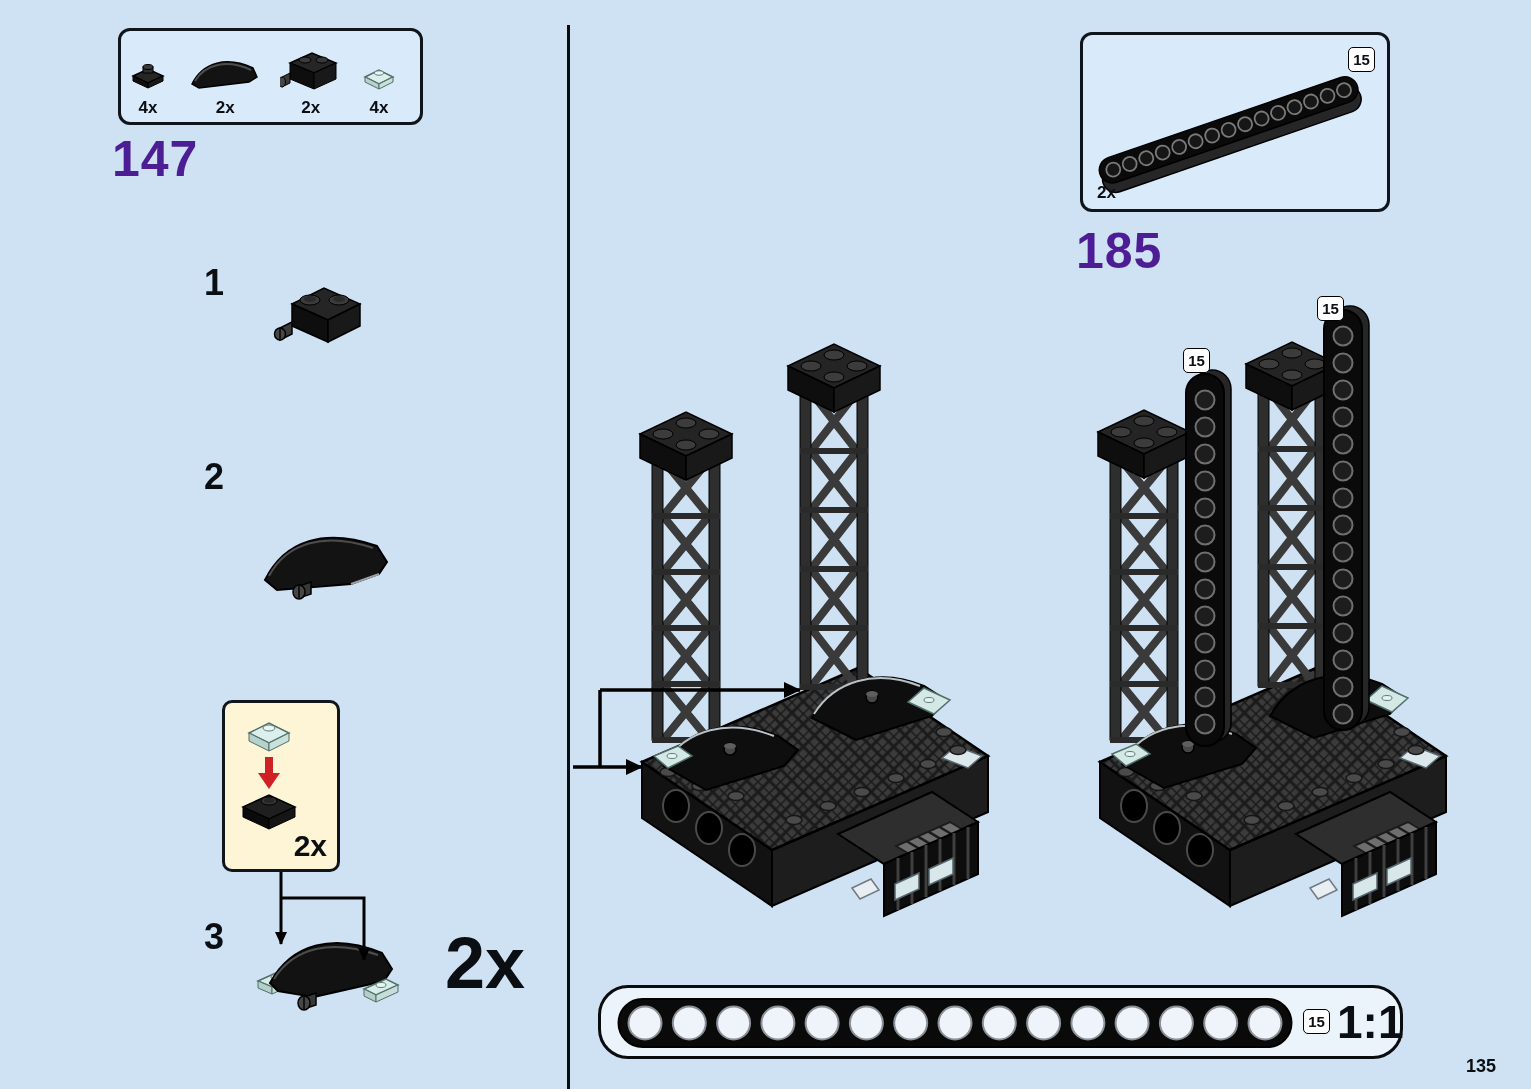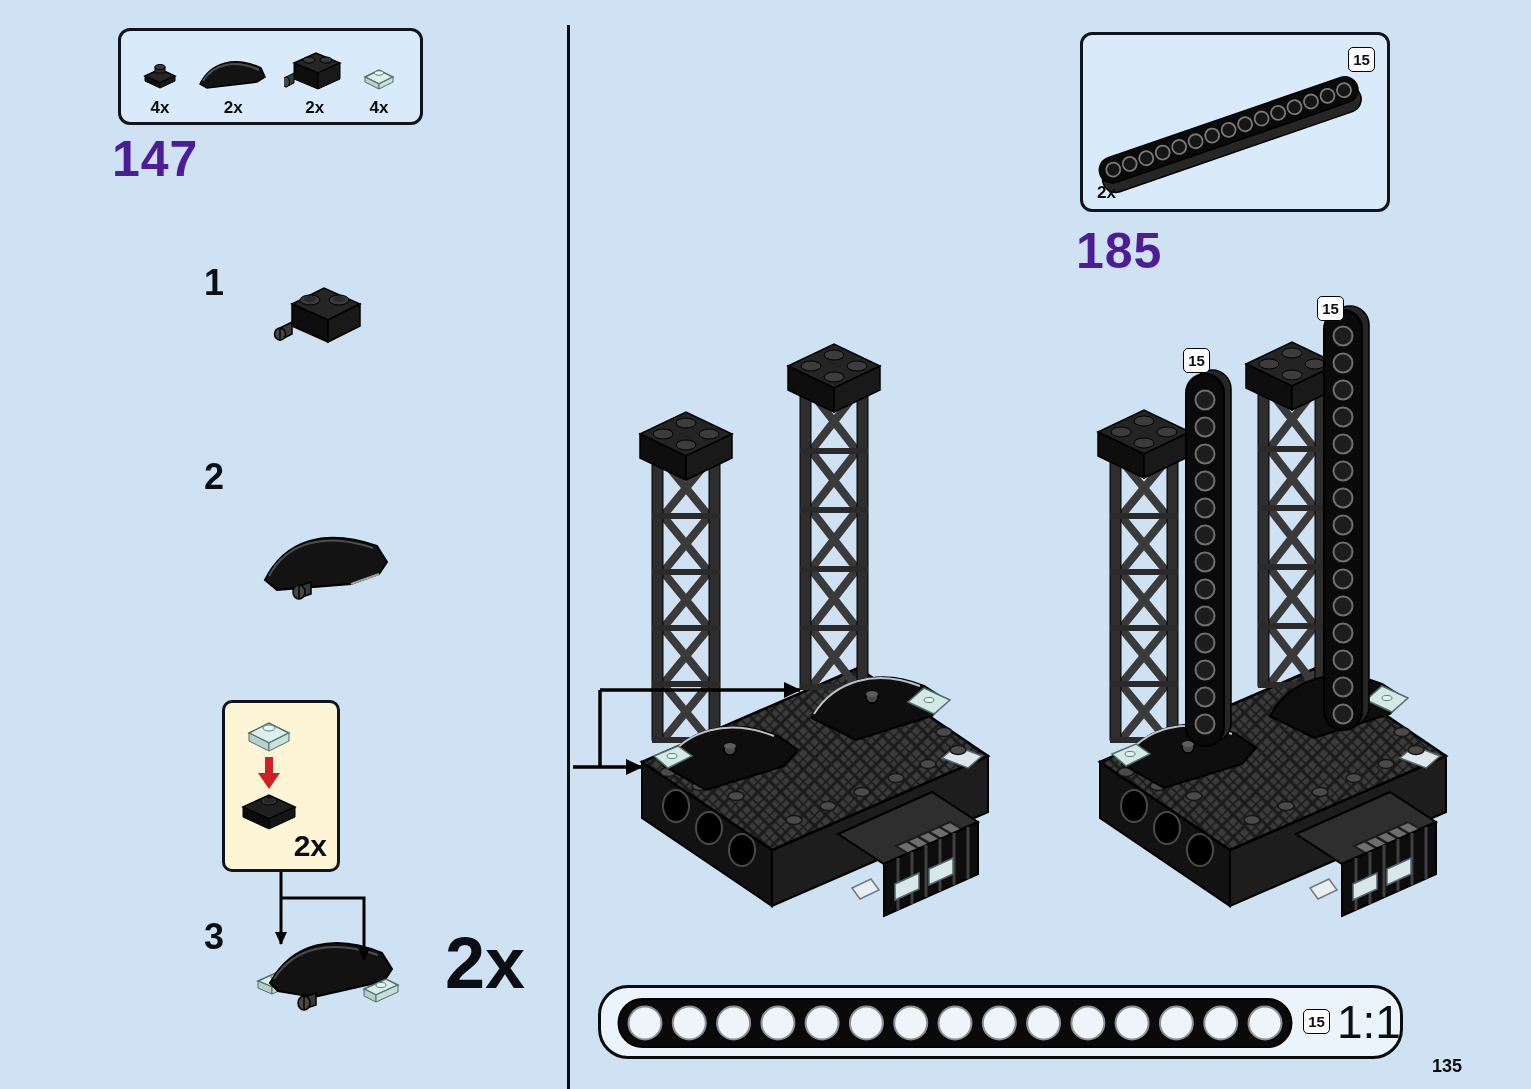--- a/index.html
+++ b/index.html
@@ -15,35 +15,35 @@
   .step-num { font-size:50px; font-weight:bold; color:#4c1d95; letter-spacing:1px; }
   .sub-num { font-size:36px; font-weight:bold; }
   .count { font-size:17px; font-weight:bold; }
   .len-box {
     width:27px; height:25px; background:#ffffff; border:1.5px solid #000;
     border-radius:5px; display:flex; align-items:center; justify-content:center;
     font-size:15px; font-weight:600;
   }
   .big-mult { font-size:72px; font-weight:bold; }
   .inset-mult { font-size:30px; font-weight:bold; }
-  .ratio { font-size:46px; font-weight:normal; }
+  .ratio { font-size:46px; font-weight:bold; }
   .divider { position:absolute; width:2.5px; background:#0a0c0e; }
   .pgnum { font-size:18px; font-weight:bold; }
   .scalebar {
     background:#ecf4fb; border:3px solid #0a0c0e; border-radius:30px;
   }
   .part { display:flex; flex-direction:column; align-items:center; justify-content:flex-end; height:100%; }
   .part .count { margin-top:2px; }
 </style>
 </head>
 <body>
 
 <div class="page">
 
-  <div class="panel abs" style="left:118px;top:28px;width:305px;height:97px;display:flex;justify-content:space-between;padding:8px 20px 4px 16px;">
+  <div class="panel abs" style="left:118px;top:28px;width:305px;height:97px;display:flex;justify-content:space-between;padding:8px 20px 4px 4px;">
     <div class="part">
       <svg width="46" height="46" viewBox="0 0 46 46">
         <polygon points="8,26 23,19 38,26 23,33" fill="#262626" stroke="#000" stroke-width="1.5"></polygon>
         <polygon points="8,26 8,31 23,38 23,33" fill="#0e0e0e" stroke="#000"></polygon>
         <polygon points="38,26 38,31 23,38 23,33" fill="#191919" stroke="#000"></polygon>
         <rect x="18" y="17" width="10" height="6" fill="#2e2e2e" stroke="#000"></rect>
         <ellipse cx="23" cy="17" rx="5" ry="2.5" fill="#3a3a3a" stroke="#000"></ellipse>
       </svg>
       <div class="count">4x</div>
     </div>
@@ -471,15 +471,15 @@
           <circle cx="515.1" cy="27" r="16.5"></circle>
         <circle cx="559.4" cy="27" r="16.5"></circle>
           <circle cx="603.7" cy="27" r="16.5"></circle>
           <circle cx="648" cy="27" r="16.5"></circle>
       </g>
     </svg>
     <div class="len-box abs" style="left:702px;top:21px;">15</div>
     <div class="ratio abs" style="left:736px;top:7px;">1:1</div>
   </div>
 
-  <div class="pgnum abs" style="left:1432px;top:1056px;">135</div>
+  <div class="pgnum abs" style="left:1466px;top:1056px;">135</div>
 
 </div>
 
 </body></html>

